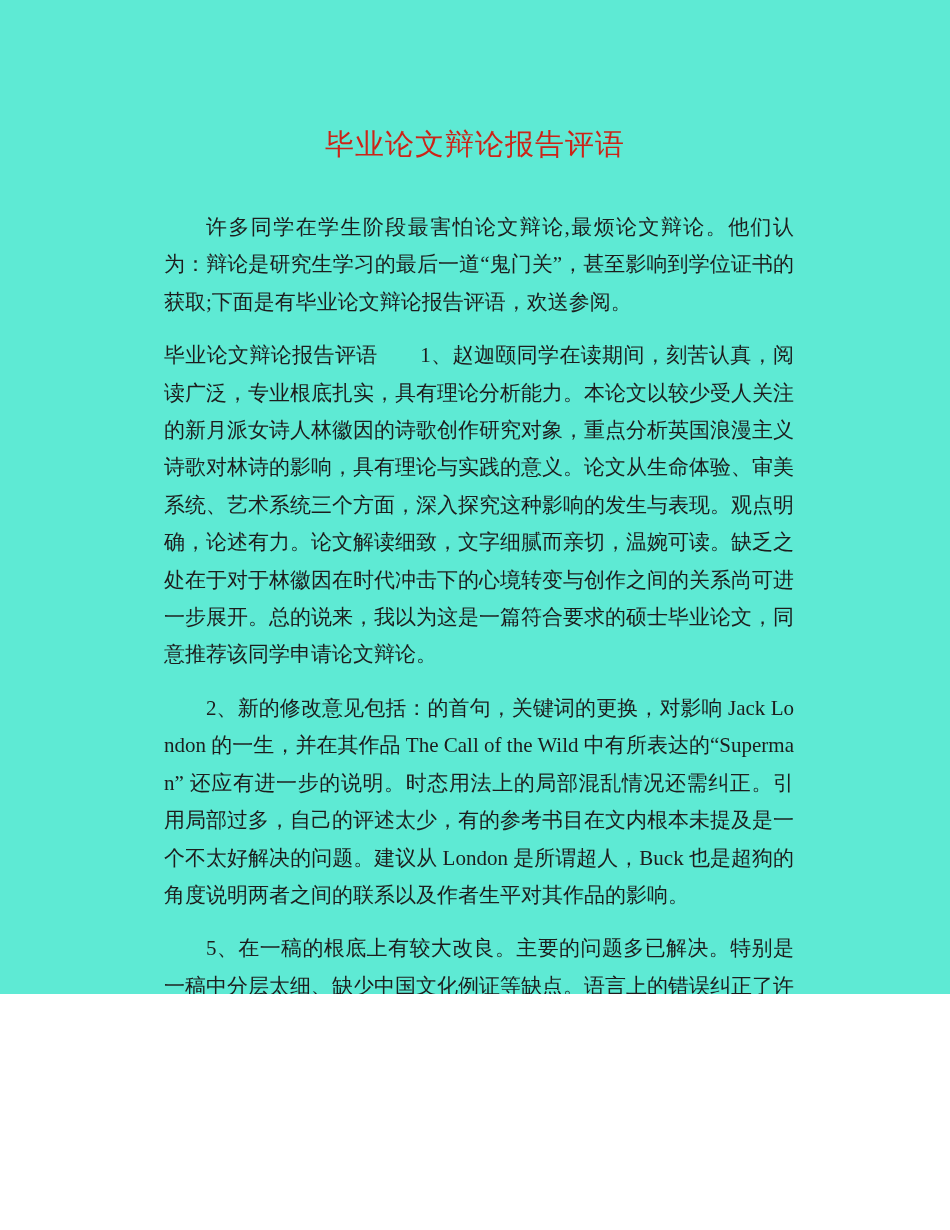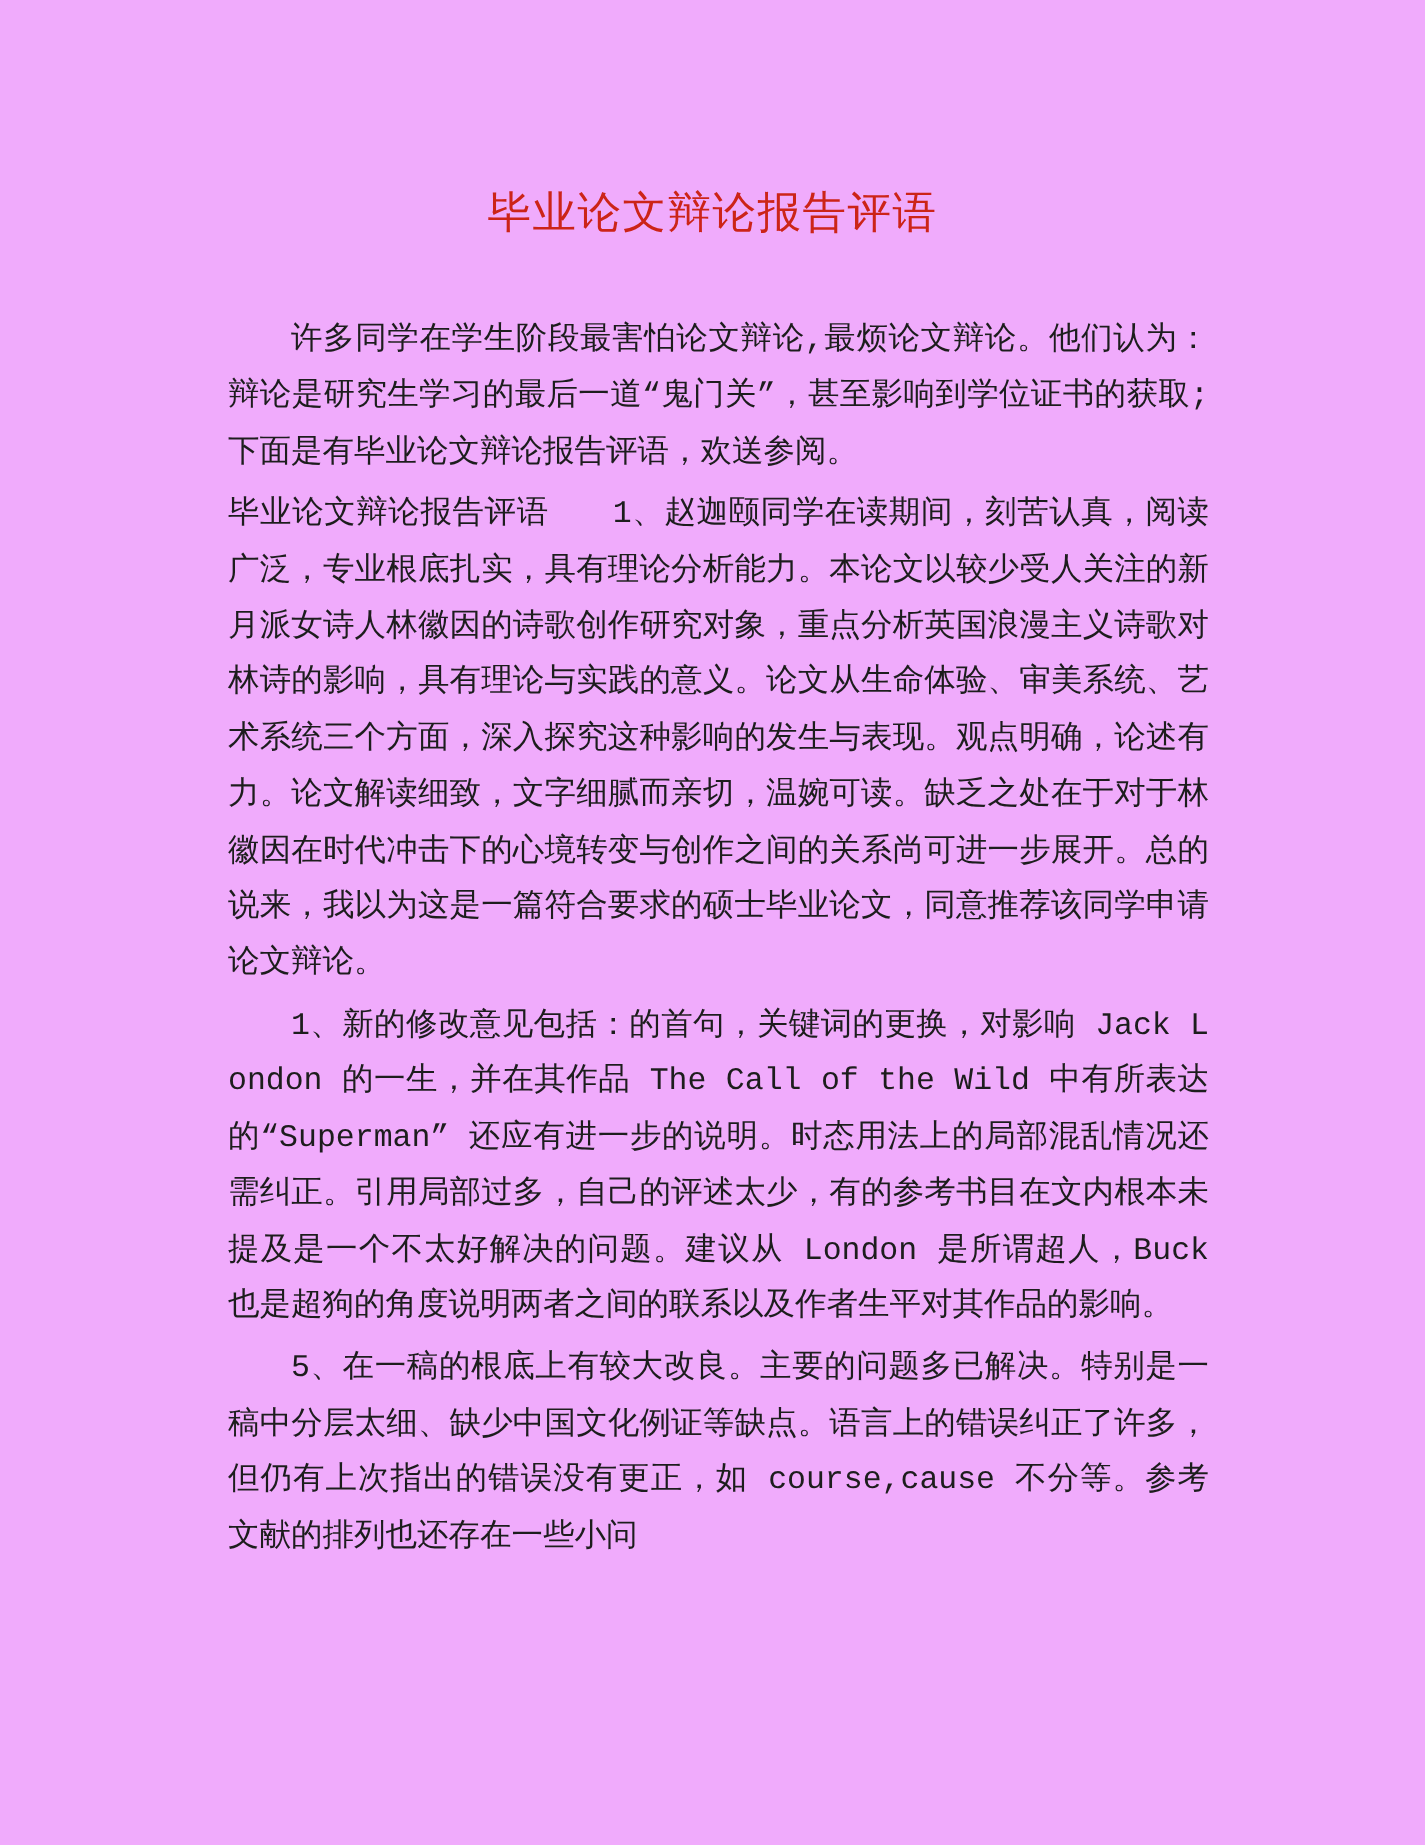--- a/index.html
+++ b/index.html
@@ -3,55 +3,55 @@
 <meta charset="utf-8">
 <style>
   html, body {
     margin: 0;
     padding: 0;
     background: #ffffff;
   }
   .page {
     position: relative;
     width: 950px;
-    height: 1230px;
-    background: #f0abfc;
+    height: 994px;
+    background: #5eead4;
     overflow: hidden;
-    font-family: Liberation Mono, monospace;
+    font-family: Liberation Serif, serif;
     box-sizing: border-box;
   }
   .doc-title {
     margin: 0;
     padding-top: 127px;
     text-align: center;
     font-size: 29px;
     line-height: 34px;
     font-weight: 400;
     letter-spacing: 1px;
   }
   .doc-body {
     margin: 48px 140px 0 148px;
     font-size: 21px;
     line-height: 37.4px;
     text-align: justify;
     color: #1d1d1d;
   }
   .doc-body p.para {
-    margin: 4px;
+    margin: 16px;
     padding: 0;
     word-break: break-all;
   }
   .doc-body p.para.indent {
     text-indent: 2em;
   }
 </style>
 </head>
 <body>
 
 <div class="page">
   <h1 class="doc-title" style="color: rgb(204, 36, 24);">毕业论文辩论报告评语</h1>
   <div class="doc-body" style="color: rgb(29, 29, 29);">
       <p class="para indent">许多同学在学生阶段最害怕论文辩论,最烦论文辩论。他们认为：辩论是研究生学习的最后一道“鬼门关”，甚至影响到学位证书的获取;下面是有毕业论文辩论报告评语，欢送参阅。</p>
       <p class="para">毕业论文辩论报告评语　　1、赵迦颐同学在读期间，刻苦认真，阅读广泛，专业根底扎实，具有理论分析能力。本论文以较少受人关注的新月派女诗人林徽因的诗歌创作研究对象，重点分析英国浪漫主义诗歌对林诗的影响，具有理论与实践的意义。论文从生命体验、审美系统、艺术系统三个方面，深入探究这种影响的发生与表现。观点明确，论述有力。论文解读细致，文字细腻而亲切，温婉可读。缺乏之处在于对于林徽因在时代冲击下的心境转变与创作之间的关系尚可进一步展开。总的说来，我以为这是一篇符合要求的硕士毕业论文，同意推荐该同学申请论文辩论。</p>
-      <p class="para indent">1、新的修改意见包括：的首句，关键词的更换，对影响 Jack London 的一生，并在其作品 The Call of the Wild 中有所表达的“Superman” 还应有进一步的说明。时态用法上的局部混乱情况还需纠正。引用局部过多，自己的评述太少，有的参考书目在文内根本未提及是一个不太好解决的问题。建议从 London 是所谓超人，Buck 也是超狗的角度说明两者之间的联系以及作者生平对其作品的影响。</p>
+      <p class="para indent">2、新的修改意见包括：的首句，关键词的更换，对影响 Jack London 的一生，并在其作品 The Call of the Wild 中有所表达的“Superman” 还应有进一步的说明。时态用法上的局部混乱情况还需纠正。引用局部过多，自己的评述太少，有的参考书目在文内根本未提及是一个不太好解决的问题。建议从 London 是所谓超人，Buck 也是超狗的角度说明两者之间的联系以及作者生平对其作品的影响。</p>
       <p class="para indent">5、在一稿的根底上有较大改良。主要的问题多已解决。特别是一稿中分层太细、缺少中国文化例证等缺点。语言上的错误纠正了许多，但仍有上次指出的错误没有更正，如 course,cause 不分等。参考文献的排列也还存在一些小问</p>
     </div>
 </div>
 
 </body></html>

